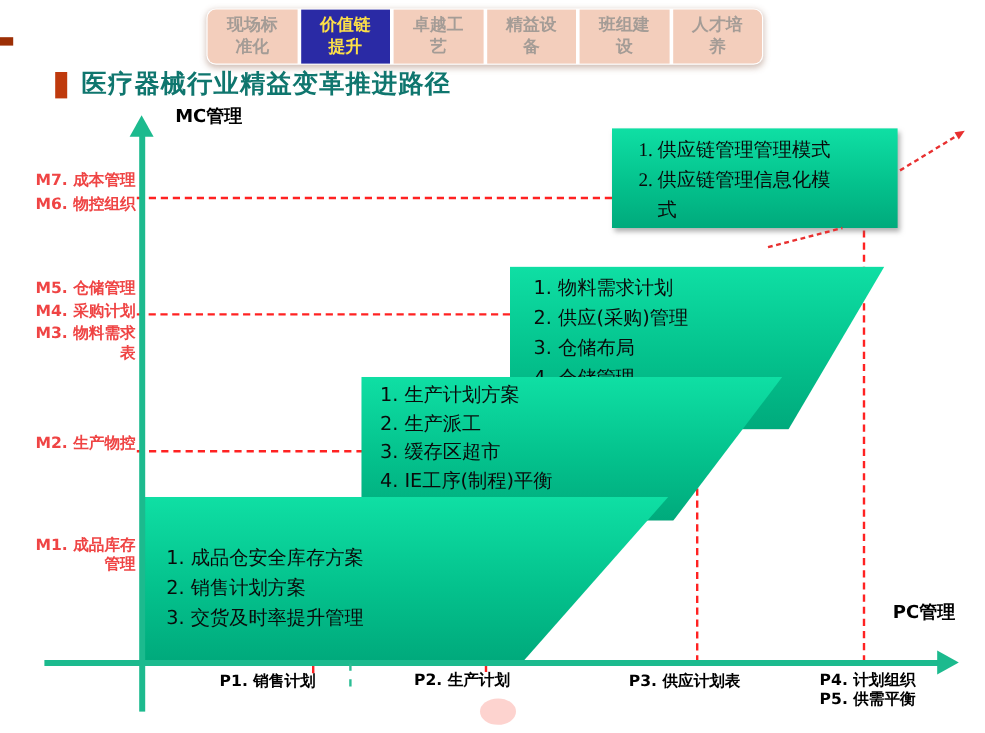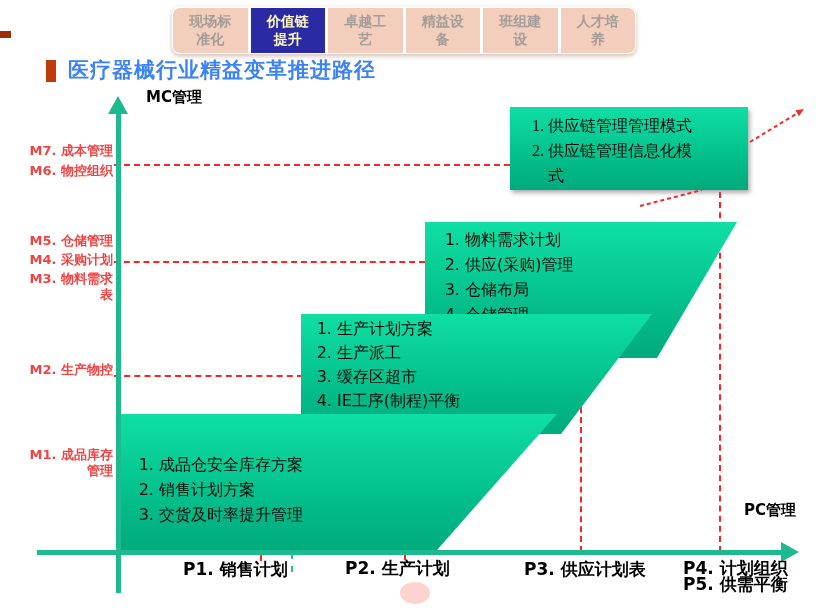--- a/index.html
+++ b/index.html
@@ -14,39 +14,39 @@
     position:absolute;left:172px;top:7px;width:464px;height:47px;
     display:flex;gap:3px;background:#ffffff;border-radius:8px;
     box-shadow:0 2px 5px rgba(150,110,90,.45);padding:1px;box-sizing:border-box;
   }
   .tab{
     flex:1;display:flex;align-items:center;justify-content:center;text-align:center;
     background:#f3cebc;color:#a49c96;font-size:14px;font-weight:700;line-height:1.22;
   }
   .tab:first-child{border-radius:7px 0 0 7px;}
   .tab:last-child{border-radius:0 7px 7px 0;}
-  .tab.active{background:#2a2aa5;color:#fef9c3;}
+  .tab.active{background:#2a2aa5;color:#fde047;}
 
   
   .edge-bar{position:absolute;left:0;top:31px;width:11px;height:7px;background:#9c2f05;}
   .title-bullet{position:absolute;left:46px;top:60px;width:10px;height:22px;background:#bf3a0d;}
-  .slide-title{position:absolute;left:68px;top:56px;font-size:21px;font-weight:700;letter-spacing:1px;color:#3b82f6;}
+  .slide-title{position:absolute;left:68px;top:56px;font-size:21px;font-weight:700;letter-spacing:1px;color:#0f766e;}
 
   
   .y-axis{position:absolute;left:116px;top:112px;width:5px;height:481px;background:#1cba8e;z-index:3;}
   .y-arrow{position:absolute;left:108px;top:96px;width:0;height:0;
     border-left:10px solid transparent;border-right:10px solid transparent;border-bottom:18px solid #1cba8e;z-index:3;}
   .x-axis{position:absolute;left:37px;top:550px;width:746px;height:5px;background:#1cba8e;z-index:3;}
   .x-arrow{position:absolute;left:781px;top:542px;width:0;height:0;
     border-top:10px solid transparent;border-bottom:10px solid transparent;border-left:18px solid #1cba8e;z-index:3;}
   .axis-title{position:absolute;font-size:15px;font-weight:700;color:#000;z-index:4;}
 
   
   .m-label{position:absolute;right:708px;text-align:right;font-size:13px;font-weight:700;line-height:16px;color:#ef4444;z-index:4;white-space:pre-line;}
-  .p-label{position:absolute;font-size:17px;font-weight:700;line-height:16px;color:#000;z-index:4;white-space:pre-line;}
+  .p-label{position:absolute;font-size:13px;font-weight:700;line-height:16px;color:#000;z-index:4;white-space:pre-line;}
 
   
   .hdash{position:absolute;height:0;border-top:2px dashed #ff2222;z-index:1;}
   .vdash{position:absolute;width:0;border-left:2px dashed #ff2222;z-index:1;}
   .vdash-green{position:absolute;width:0;border-left:2px dashed #2bbd94;z-index:3;}
 
   
   .step{
     position:absolute;z-index:2;
     background:linear-gradient(180deg,#0fdfa4 0%,#04c28d 55%,#00aa7c 100%);

